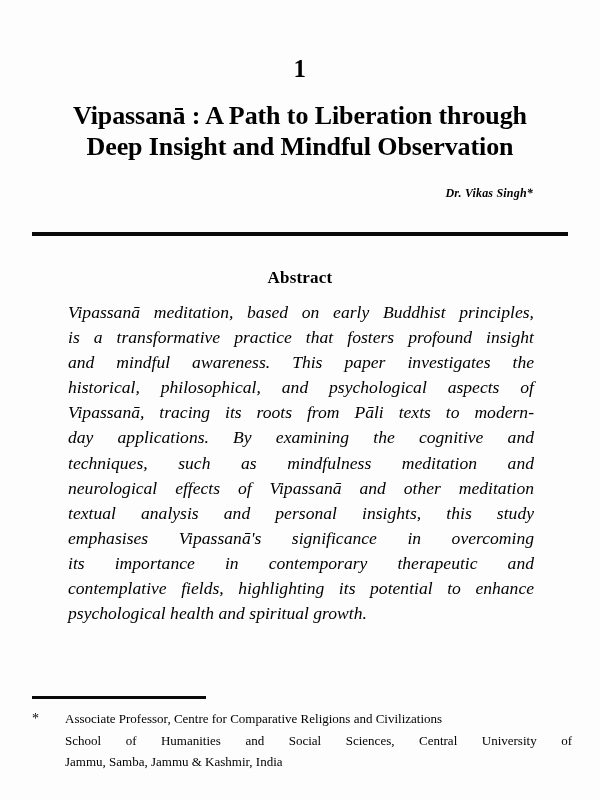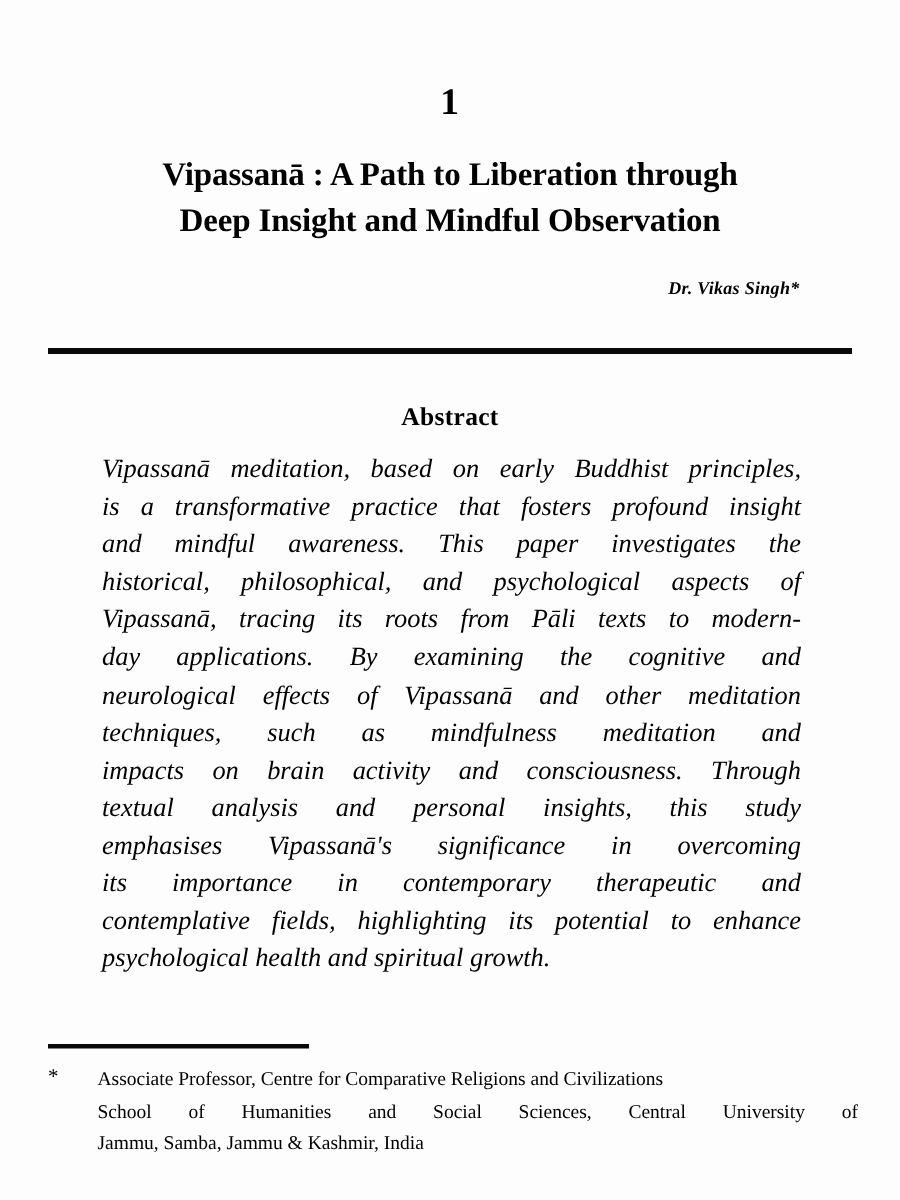--- a/index.html
+++ b/index.html
@@ -35,21 +35,21 @@
 
   
   .title-block {
     position: absolute;
     top: 100px;
     left: 40px;
     width: 520px;
     text-align: center;
   }
   .title-line {
-    font-size: 22px;
+    font-size: 26px;
     font-weight: bold;
     line-height: 31px;
     letter-spacing: -0.1px;
     white-space: nowrap;
   }
 
   
   .author-block {
     position: absolute;
     top: 183px;
@@ -168,23 +168,22 @@
 
   <div class="abstract-heading">Abstract</div>
 
   <div class="abstract-body">
     <div class="abstract-line">Vipassanā meditation, based on early Buddhist principles,</div>
     <div class="abstract-line">is a transformative practice that fosters profound insight</div>
     <div class="abstract-line">and mindful awareness. This paper investigates the</div>
     <div class="abstract-line">historical, philosophical, and psychological aspects of</div>
     <div class="abstract-line">Vipassanā, tracing its roots from Pāli texts to modern-</div>
     <div class="abstract-line">day applications. By examining the cognitive and</div>
+    <div class="abstract-line">techniques, such as mindfulness meditation and</div>
     <div class="abstract-line">neurological effects of Vipassanā and other meditation</div>
-    <div class="abstract-line">techniques, such as mindfulness meditation and</div>
-    <div class="abstract-line">impacts on brain activity and consciousness. Through</div>
     <div class="abstract-line">textual analysis and personal insights, this study</div>
     <div class="abstract-line">emphasises Vipassanā's significance in overcoming</div>
     <div class="abstract-line">its importance in contemporary therapeutic and</div>
     <div class="abstract-line">contemplative fields, highlighting its potential to enhance</div>
     <div class="abstract-line last">psychological health and spiritual growth.</div>
   </div>
 
   <div class="footnote-rule"></div>
 
   <div class="footnote">

